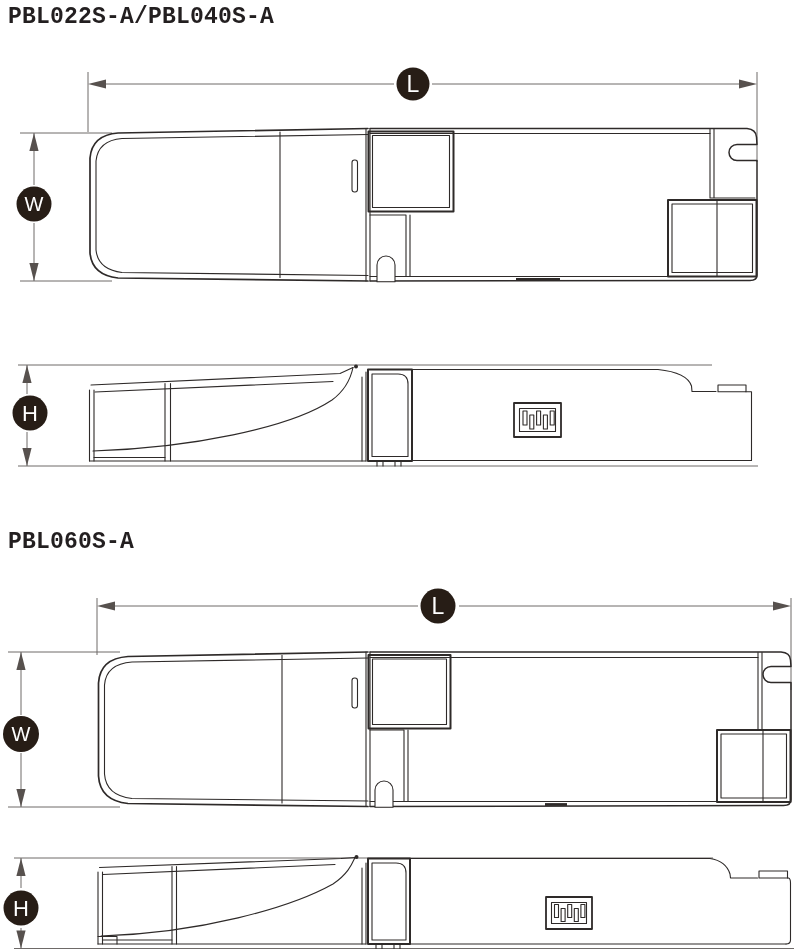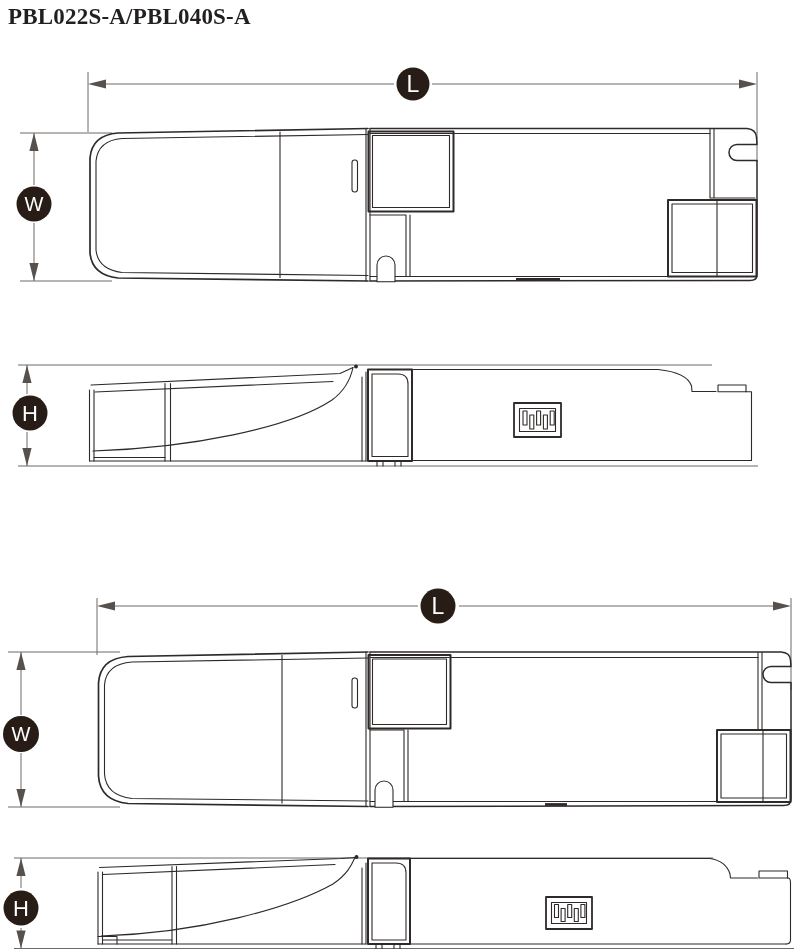--- a/index.html
+++ b/index.html
@@ -1,19 +1,19 @@
 <!DOCTYPE html>
 <html><head>
 <meta charset="utf-8">
 <style>
   html,body{margin:0;padding:0;background:#fff;}
   .page{position:relative;width:802px;height:952px;background:#ffffff;overflow:hidden;
         font-family:"Liberation Sans", sans-serif;}
   .model-title{position:absolute;left:8px;margin:0;font-size:23px;font-weight:bold;
-               color:#231f20;letter-spacing:0.2px;font-family:Liberation Serif, serif;}
+               color:#231f20;letter-spacing:0.2px;font-family:Liberation Mono, monospace;}
   #title-1{top:4px;}
   #title-2{top:529px;}
   svg{position:absolute;left:0;}
   .ln{fill:none;stroke:#2e2a29;stroke-width:1.1;stroke-linecap:round;stroke-linejoin:round;}
   .ln2{fill:none;stroke:#2e2a29;stroke-width:2;stroke-linejoin:round;}
   .lnthick{fill:none;stroke:#2e2a29;stroke-width:2.8;stroke-linecap:butt;}
   .wfill{fill:#ffffff;stroke:#2e2a29;stroke-width:1.1;stroke-linejoin:round;}
   .dim{fill:none;stroke:#6e6a68;stroke-width:1;}
   .arr{fill:#57514e;stroke:none;}
   .marker{fill:#271d16;stroke:none;}
@@ -119,20 +119,21 @@
       <rect class="ln" style="stroke-width:1.8" x="514" y="403" width="47" height="34"></rect>
       <rect class="ln" x="519.5" y="408.5" width="36" height="23"></rect>
       <rect class="ln" x="523" y="411" width="4" height="14"></rect>
       <rect class="ln" x="529.8" y="415" width="4" height="14"></rect>
       <rect class="ln" x="536.6" y="411" width="4" height="14"></rect>
       <rect class="ln" x="543.4" y="415" width="4" height="14"></rect>
       <rect class="ln" x="550.2" y="411" width="4" height="14"></rect>
     </g>
   </svg>
 
+  <h2 class="model-title" id="title-2">PBL060S-A</h2>
 
   <svg id="topview-2" width="802" height="247" style="top:585px" viewBox="0 585 802 247">
 
     <g>
       <path class="dim" d="M97,598 V655 M791,598 V690"></path>
       <path class="dim" d="M115,606 H418 M459,606 H773"></path>
       <path class="arr" d="M97,606 l18,-4.6 v9.2 z"></path>
       <path class="arr" d="M791,606 l-18,-4.6 v9.2 z"></path>
       <circle class="marker" cx="438" cy="606" r="17.5"></circle>
       <text class="mtxt" x="438" y="614" font-size="23">L</text>

